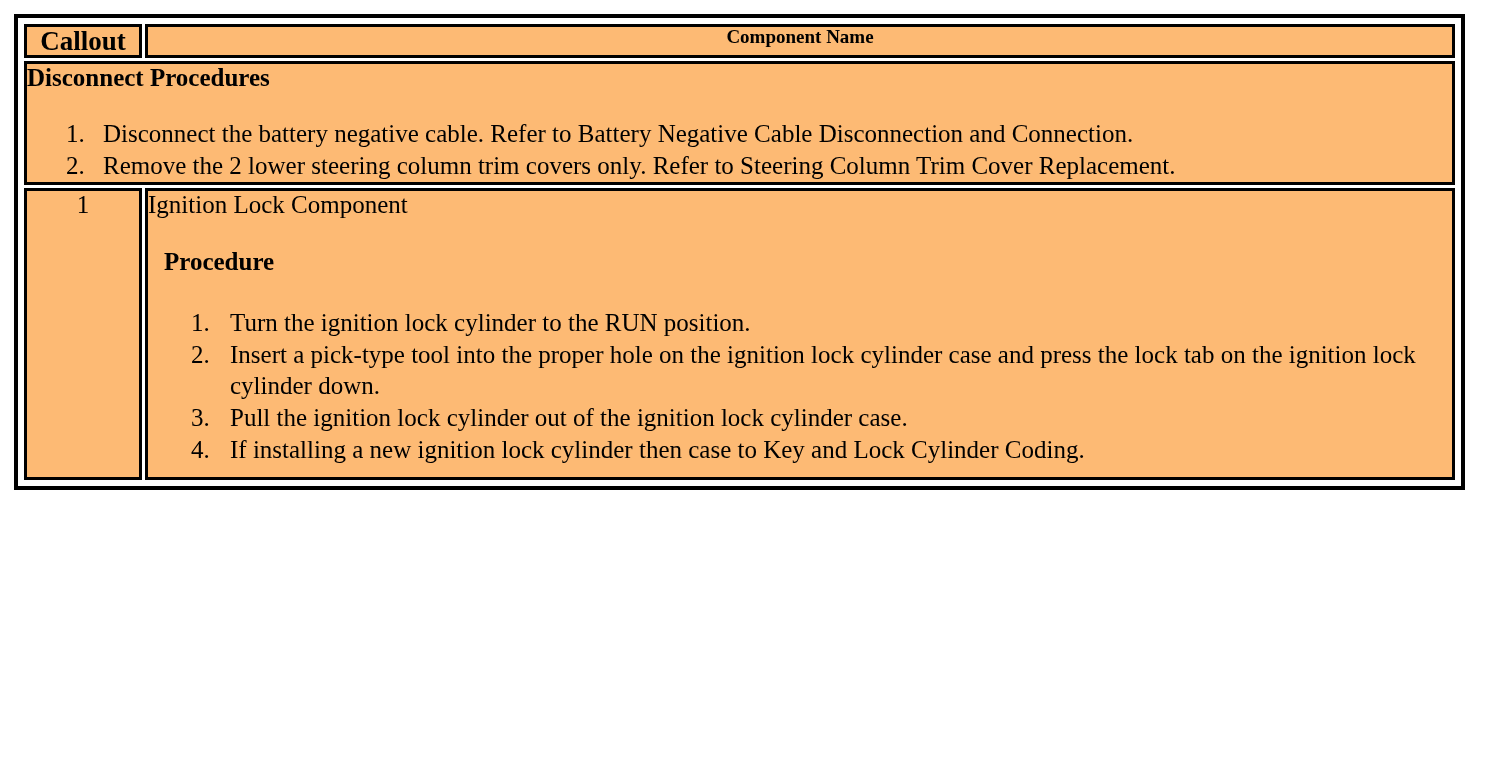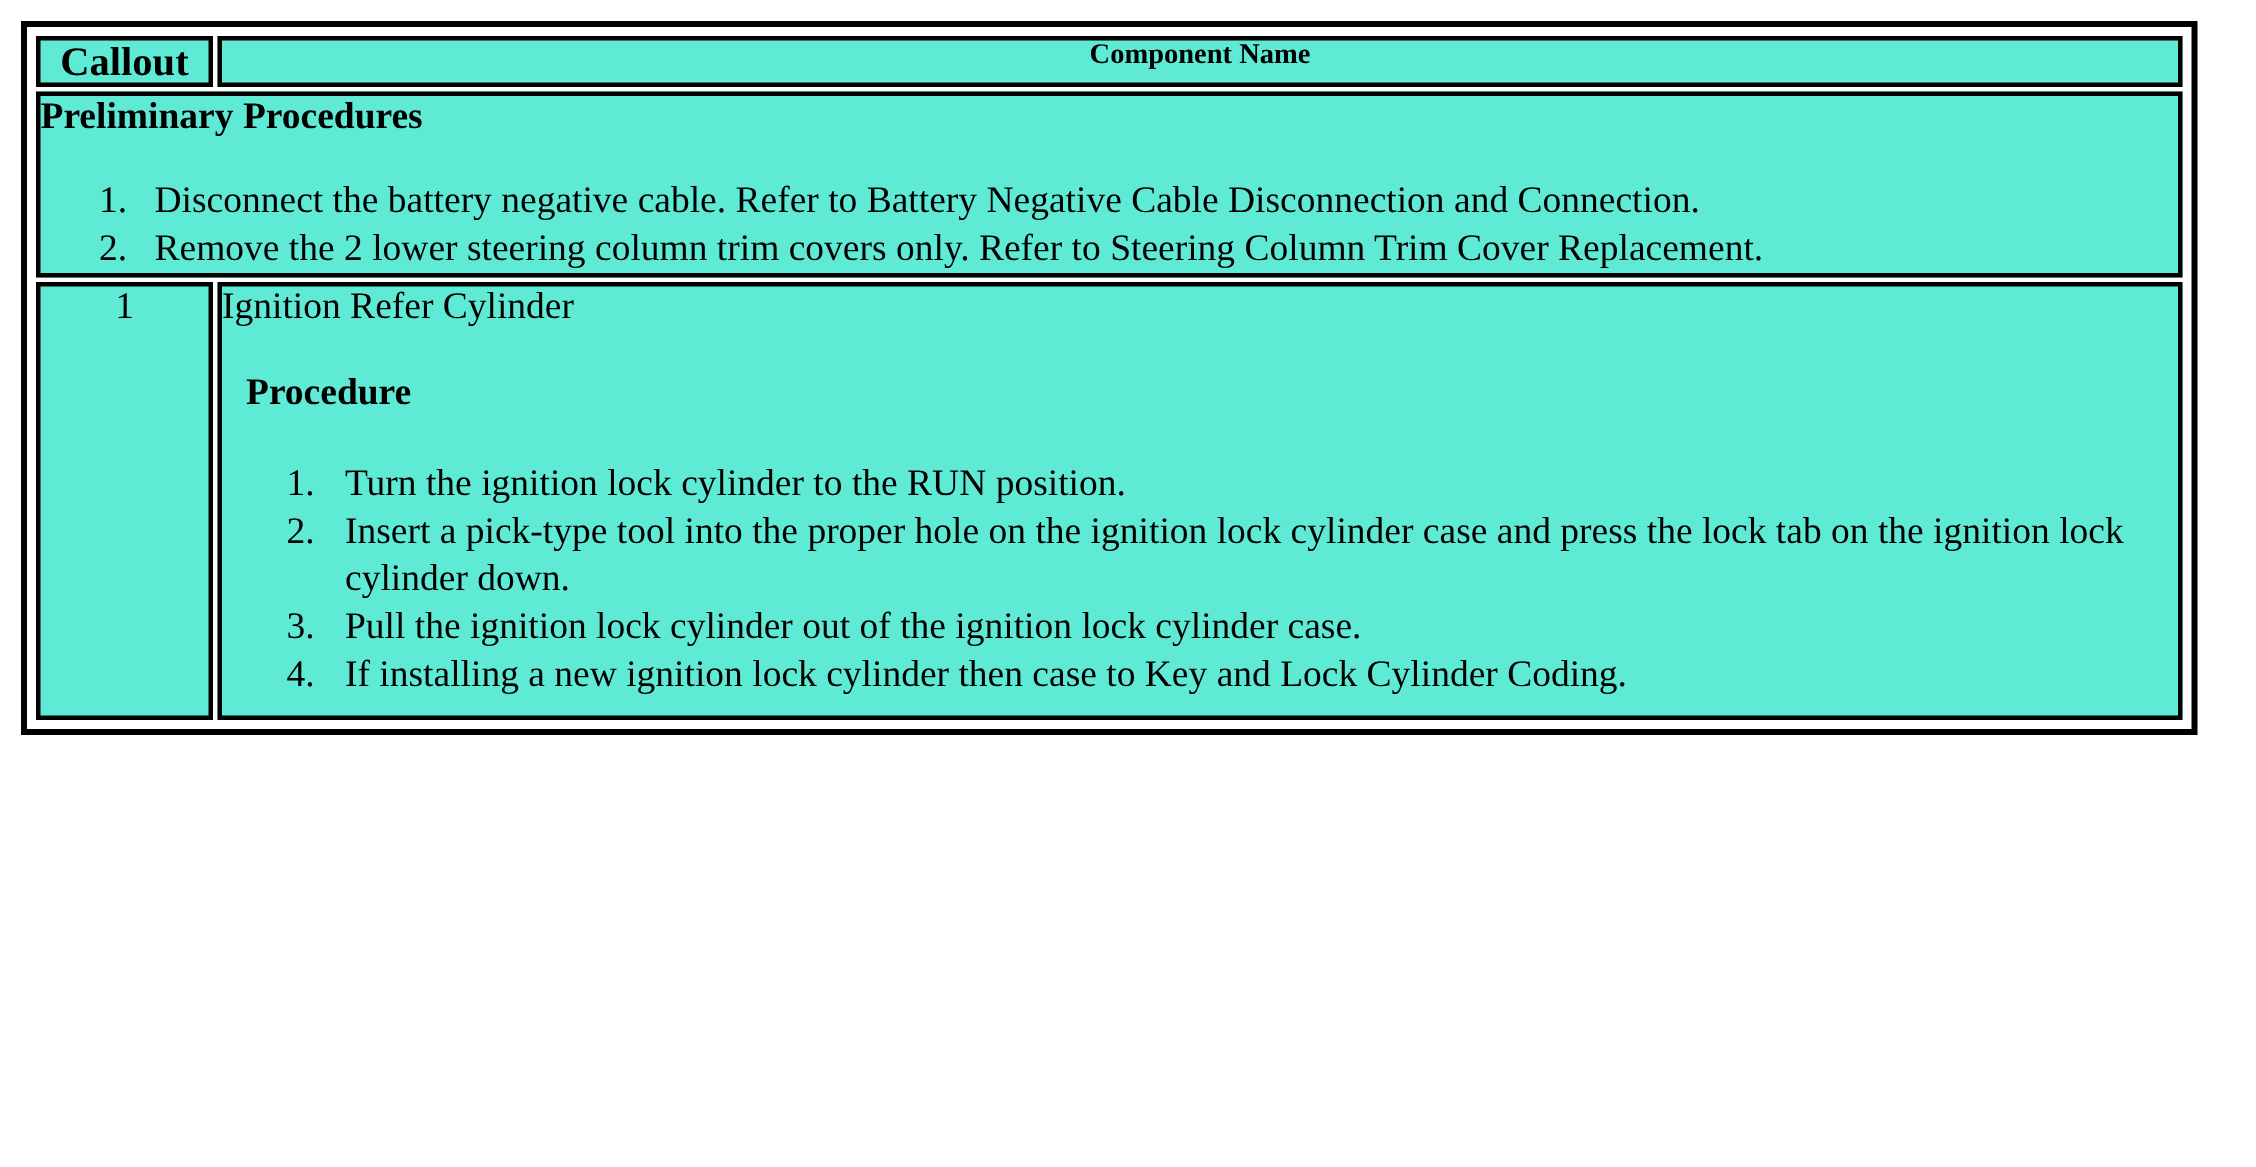--- a/index.html
+++ b/index.html
@@ -35,21 +35,21 @@
     border-collapse: separate;
     border-spacing: 3px 3px;
     width: 100%;
     table-layout: fixed;
   }
 
   table.spec-table td {
     border: 3px solid #000000;
     vertical-align: top;
     padding: 0;
-    background: #5eead4;
+    background: #fdba74;
   }
 
   
   col.col-callout { width: 118px; }
   col.col-component { width: auto; }
 
   
   .th-callout {
     text-align: center;
     font-weight: bold;
@@ -133,32 +133,32 @@
         <col class="col-component">
       </colgroup>
       <tbody>
         <tr>
           <td class="th-callout">Callout</td>
           <td class="th-component">Component Name</td>
         </tr>
 
         <tr>
           <td class="cell-preliminary" colspan="2">
-            <div class="prelim-heading">Preliminary Procedures</div>
+            <div class="prelim-heading">Disconnect Procedures</div>
             <ol class="proc-list">
               <li>Disconnect the battery negative cable. Refer to Battery Negative Cable Disconnection and Connection.</li>
               <li>Remove the 2 lower steering column trim covers only. Refer to Steering Column Trim Cover Replacement.</li>
             </ol>
           </td>
         </tr>
 
         <tr>
           <td class="cell-callout-num">1</td>
           <td class="cell-component-detail">
-            <div class="component-title">Ignition Refer Cylinder</div>
+            <div class="component-title">Ignition Lock Component</div>
             <div class="procedure-heading">Procedure</div>
             <ol class="step-list">
               <li>Turn the ignition lock cylinder to the RUN position.</li>
               <li>Insert a pick-type tool into the proper hole on the ignition lock cylinder case and press the lock tab on the ignition lock cylinder down.</li>
               <li>Pull the ignition lock cylinder out of the ignition lock cylinder case.</li>
               <li>If installing a new ignition lock cylinder then case to Key and Lock Cylinder Coding.</li>
             </ol>
           </td>
         </tr>
       </tbody>

